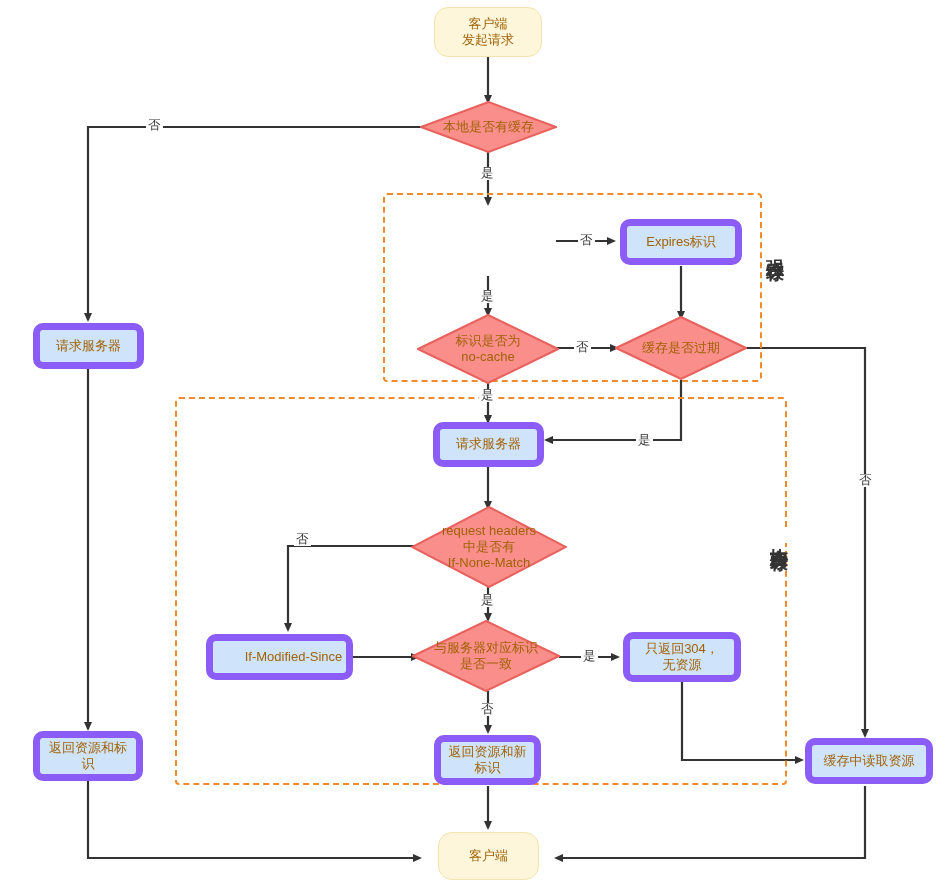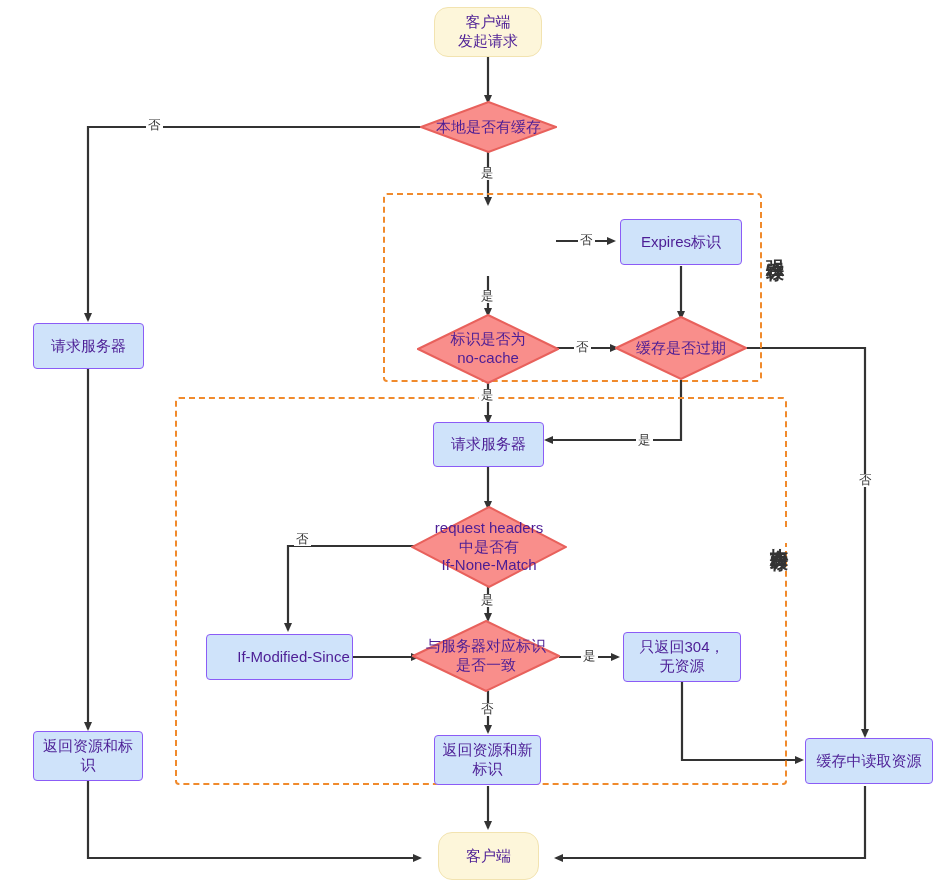--- a/index.html
+++ b/index.html
@@ -23,29 +23,29 @@
     height: 892px;
     pointer-events: none;
   }
   .node {
     position: absolute;
     box-sizing: border-box;
     display: flex;
     align-items: center;
     justify-content: center;
     text-align: center;
-    color: #4c1d95;
-    font-size: 15px;
+    color: #a16207;
+    font-size: 13px;
     line-height: 1.25;
     white-space: pre-line;
   }
   .node.rect {
     background: #cfe3fa;
-    border: 1px solid #8b5cf6;
-    border-radius: 4px;
+    border: 7px solid #8b5cf6;
+    border-radius: 10px;
   }
   .node.terminator {
     background: #fdf6da;
     border: 1px solid #f2e3b0;
     border-radius: 14px;
   }
   .node.diamond {
     background: transparent;
     border: none;
   }

